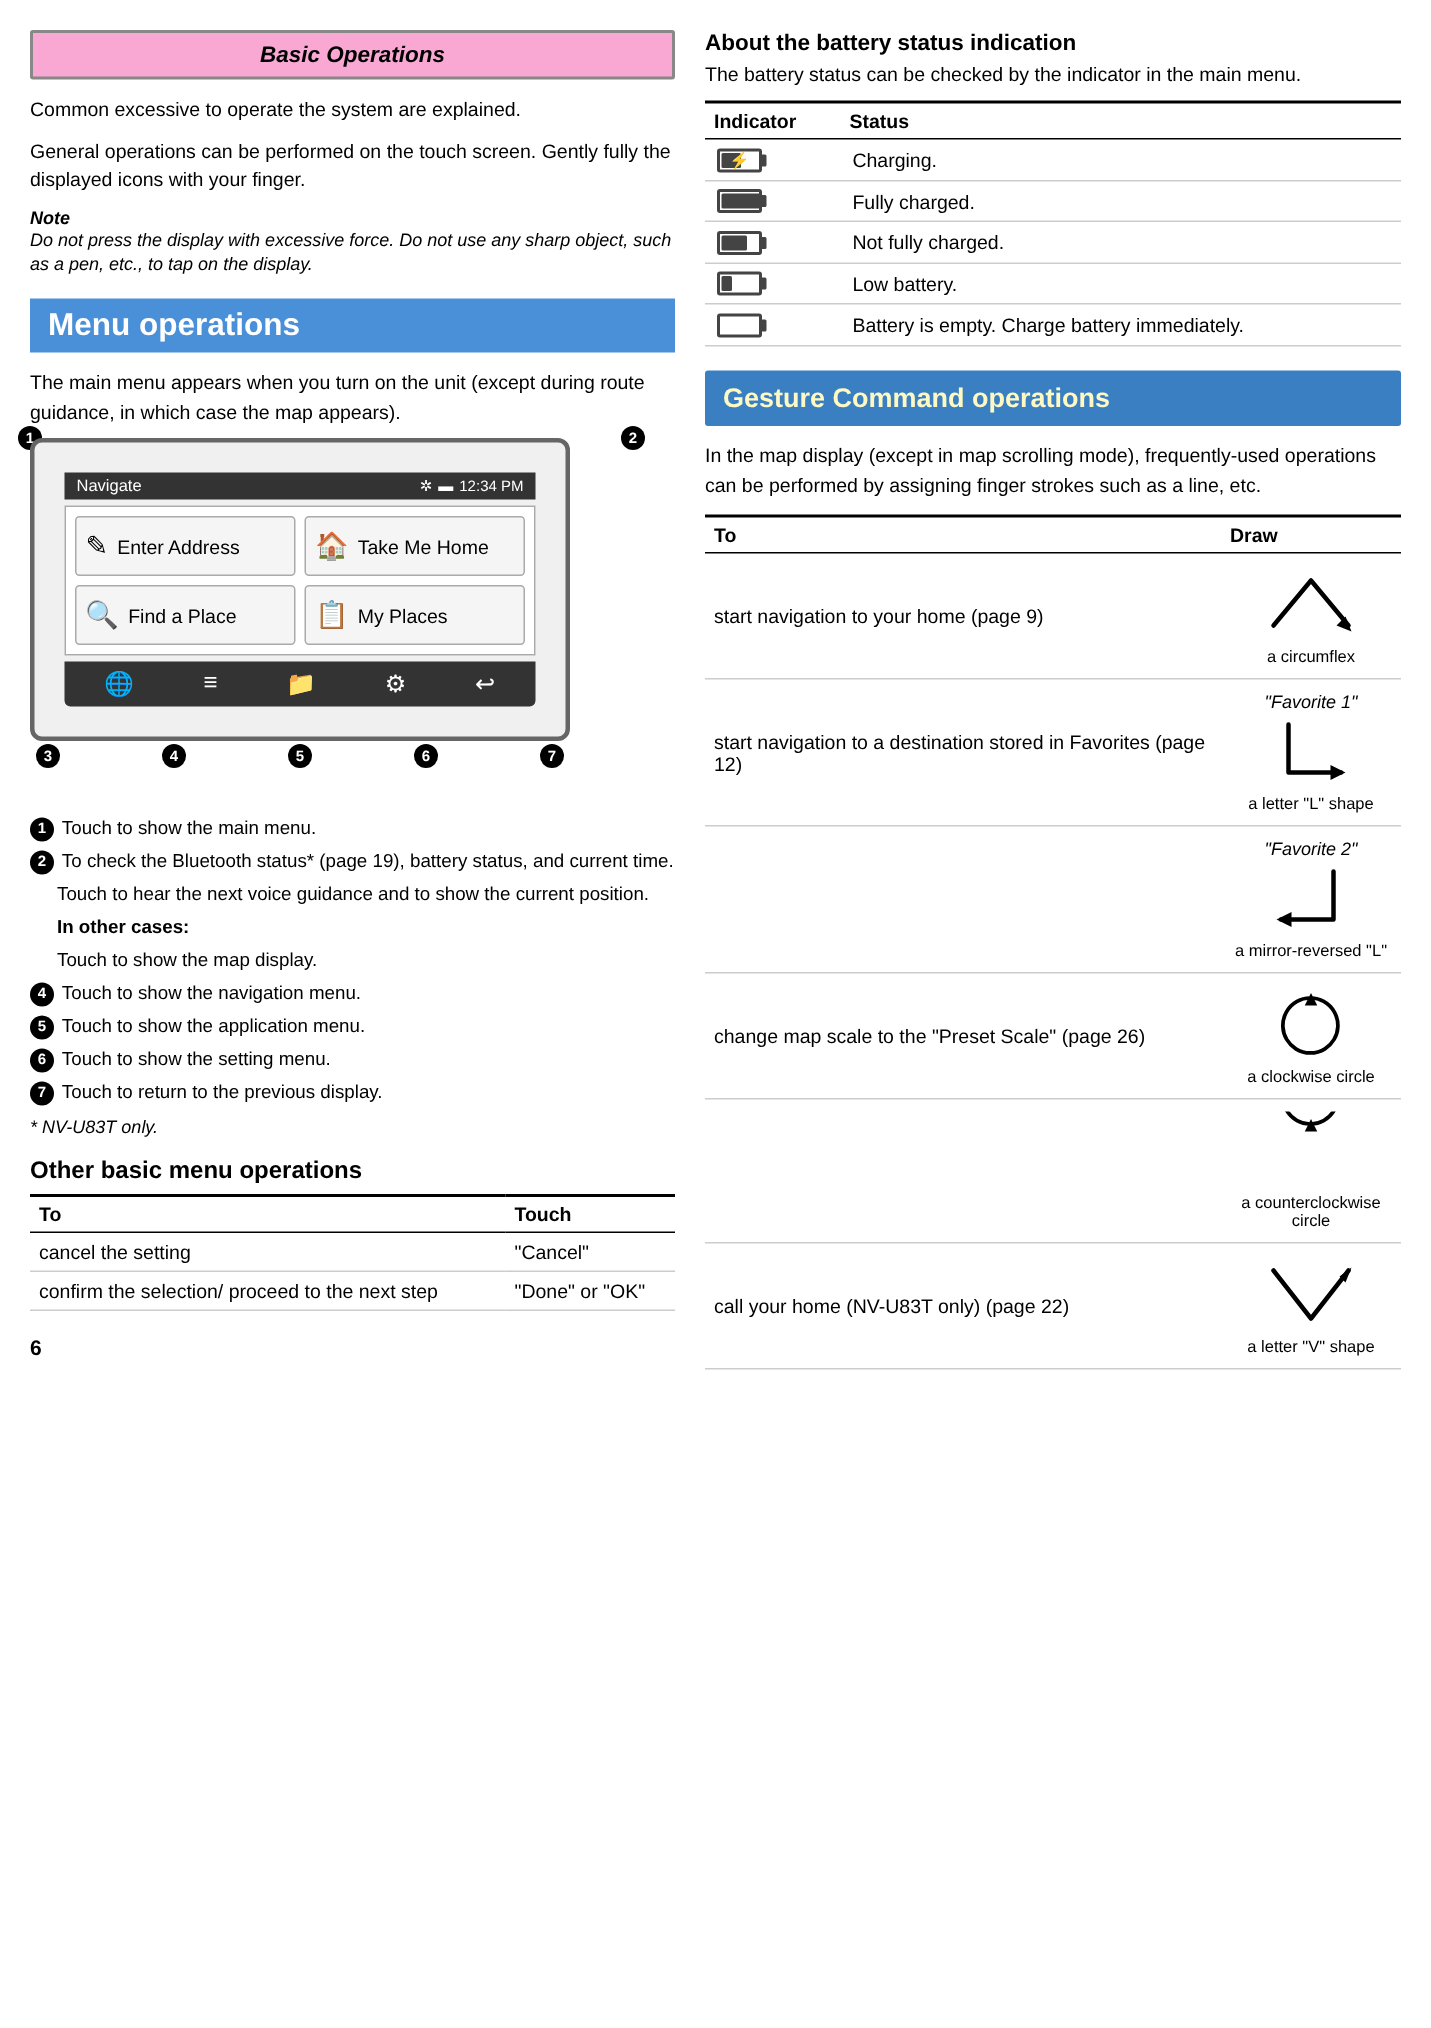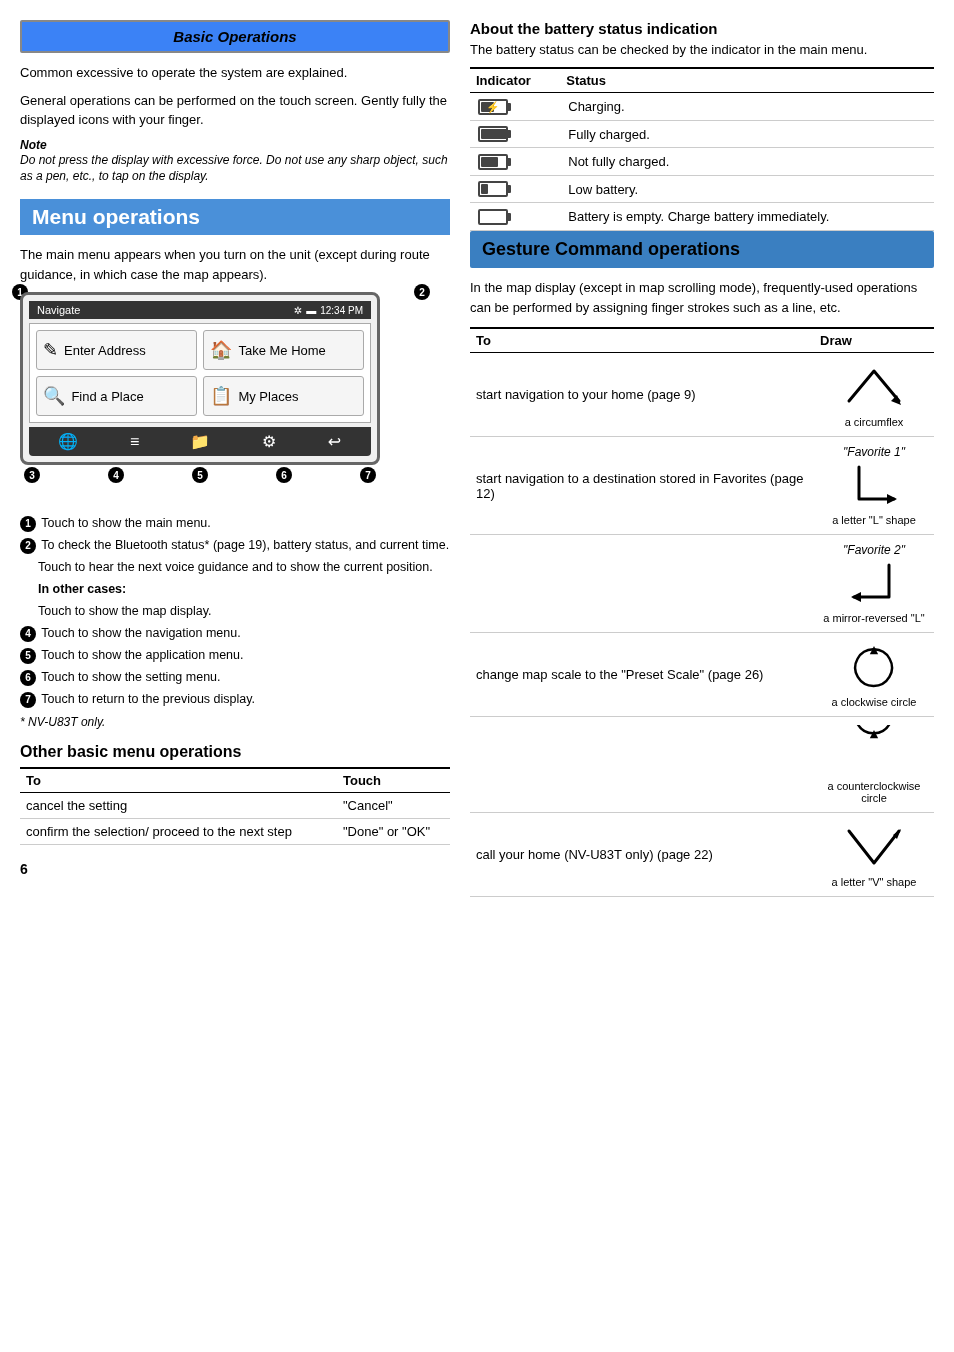--- a/index.html
+++ b/index.html
@@ -22,21 +22,21 @@
       width: 430px;
       flex-shrink: 0;
     }
     .right-col {
       flex: 1;
     }
 
     
     .basic-ops-box {
       border: 2px solid #888;
-      background: #3b82f6;
+      background: #f9a8d4;
       padding: 6px 12px;
       margin-bottom: 10px;
       border-radius: 2px;
     }
     .basic-ops-box h2 {
       font-size: 15px;
       font-style: italic;
       font-weight: bold;
       text-align: center;
     }
@@ -69,21 +69,21 @@
       font-size: 21px;
       font-weight: bold;
       margin-bottom: 10px;
     }
 
     
     .device-mockup {
       border: 3px solid #666;
       border-radius: 8px;
       background: #f0f0f0;
-      padding: 6px;
+      padding: 20px;
       margin-bottom: 6px;
       position: relative;
       width: 360px;
     }
     .device-top-bar {
       background: #333;
       color: #fff;
       padding: 3px 8px;
       font-size: 11px;
       display: flex;
@@ -214,21 +214,21 @@
     
     .page-num {
       font-size: 14px;
       font-weight: bold;
       margin-top: 16px;
     }
 
     
     
     .battery-section {
-      margin-bottom: 0;
+      margin-bottom: 16px;
     }
     .battery-heading {
       font-size: 15px;
       font-weight: bold;
       margin-bottom: 4px;
     }
     .battery-desc {
       font-size: 13px;
       margin-bottom: 8px;
       line-height: 1.4;
@@ -247,21 +247,21 @@
     }
     .battery-table td {
       padding: 5px 8px;
       border-bottom: 1px solid #ccc;
       vertical-align: middle;
     }
 
     
     .gesture-header {
       background: #3a7fc1;
-      color: #000000;
+      color: #fef9c3;
       padding: 8px 12px;
       font-size: 18px;
       font-weight: bold;
       margin-bottom: 10px;
       border-radius: 2px;
     }
     .gesture-desc {
       font-size: 13px;
       line-height: 1.5;
       margin-bottom: 10px;

